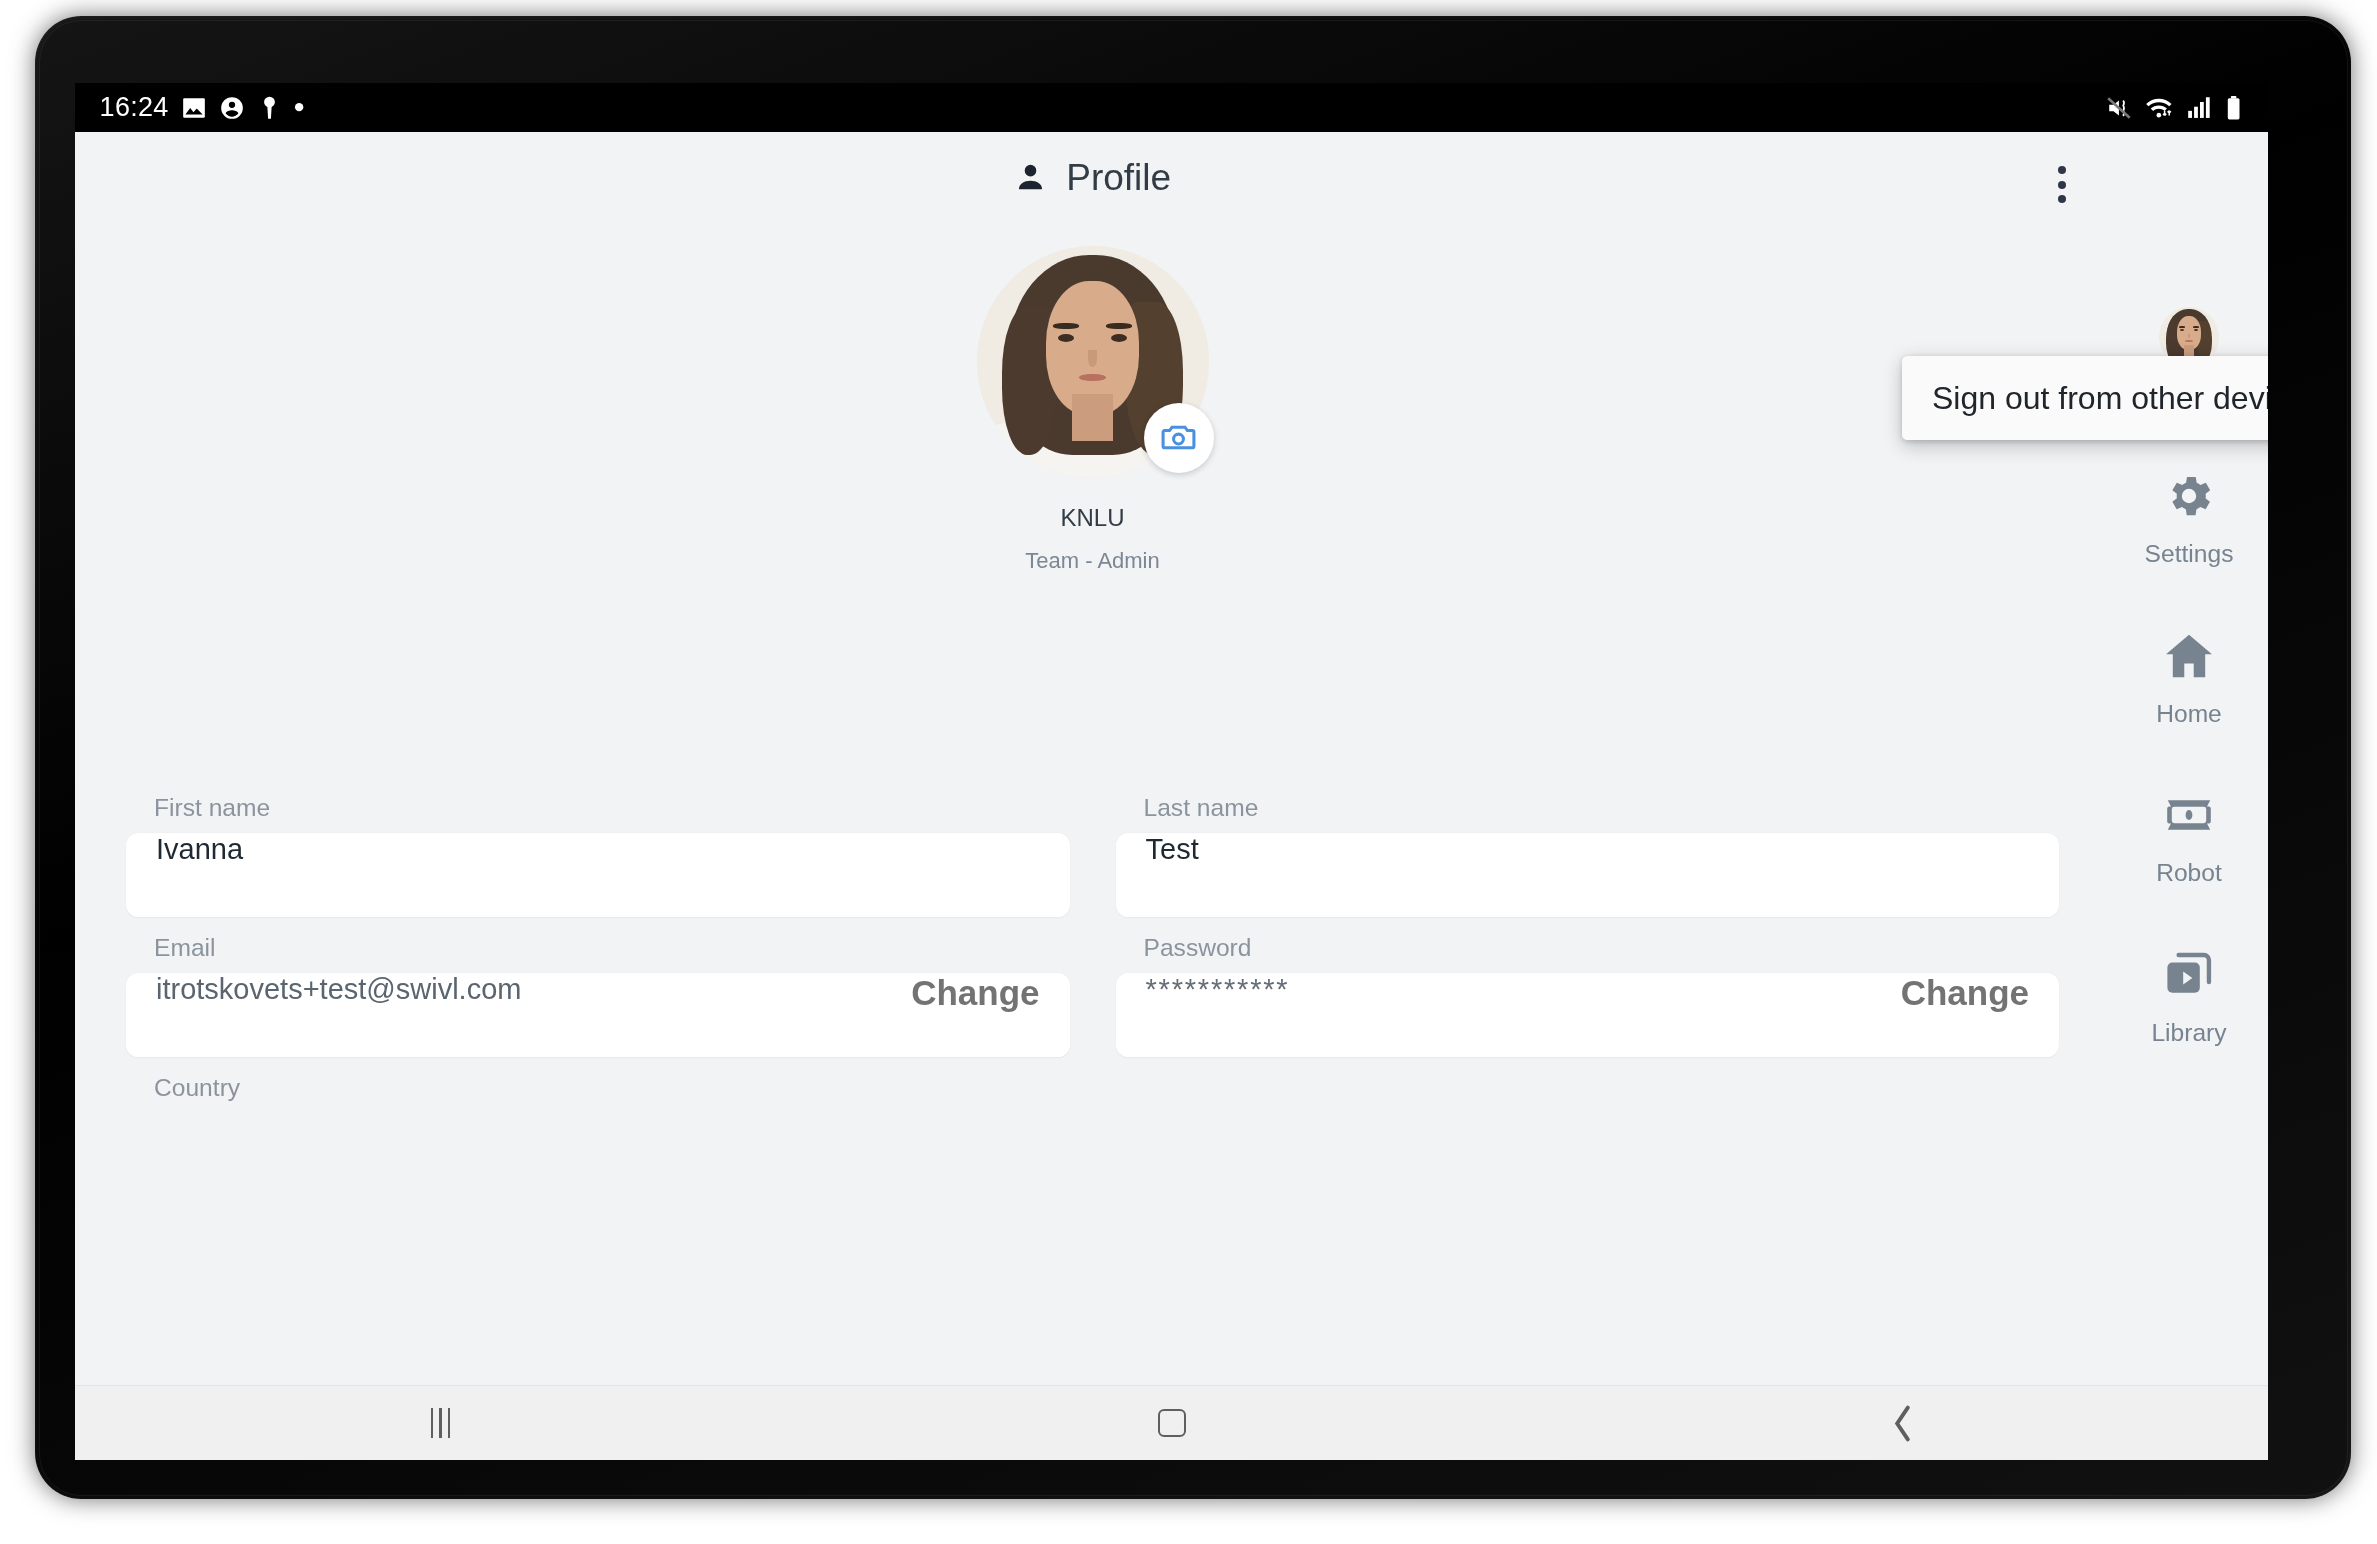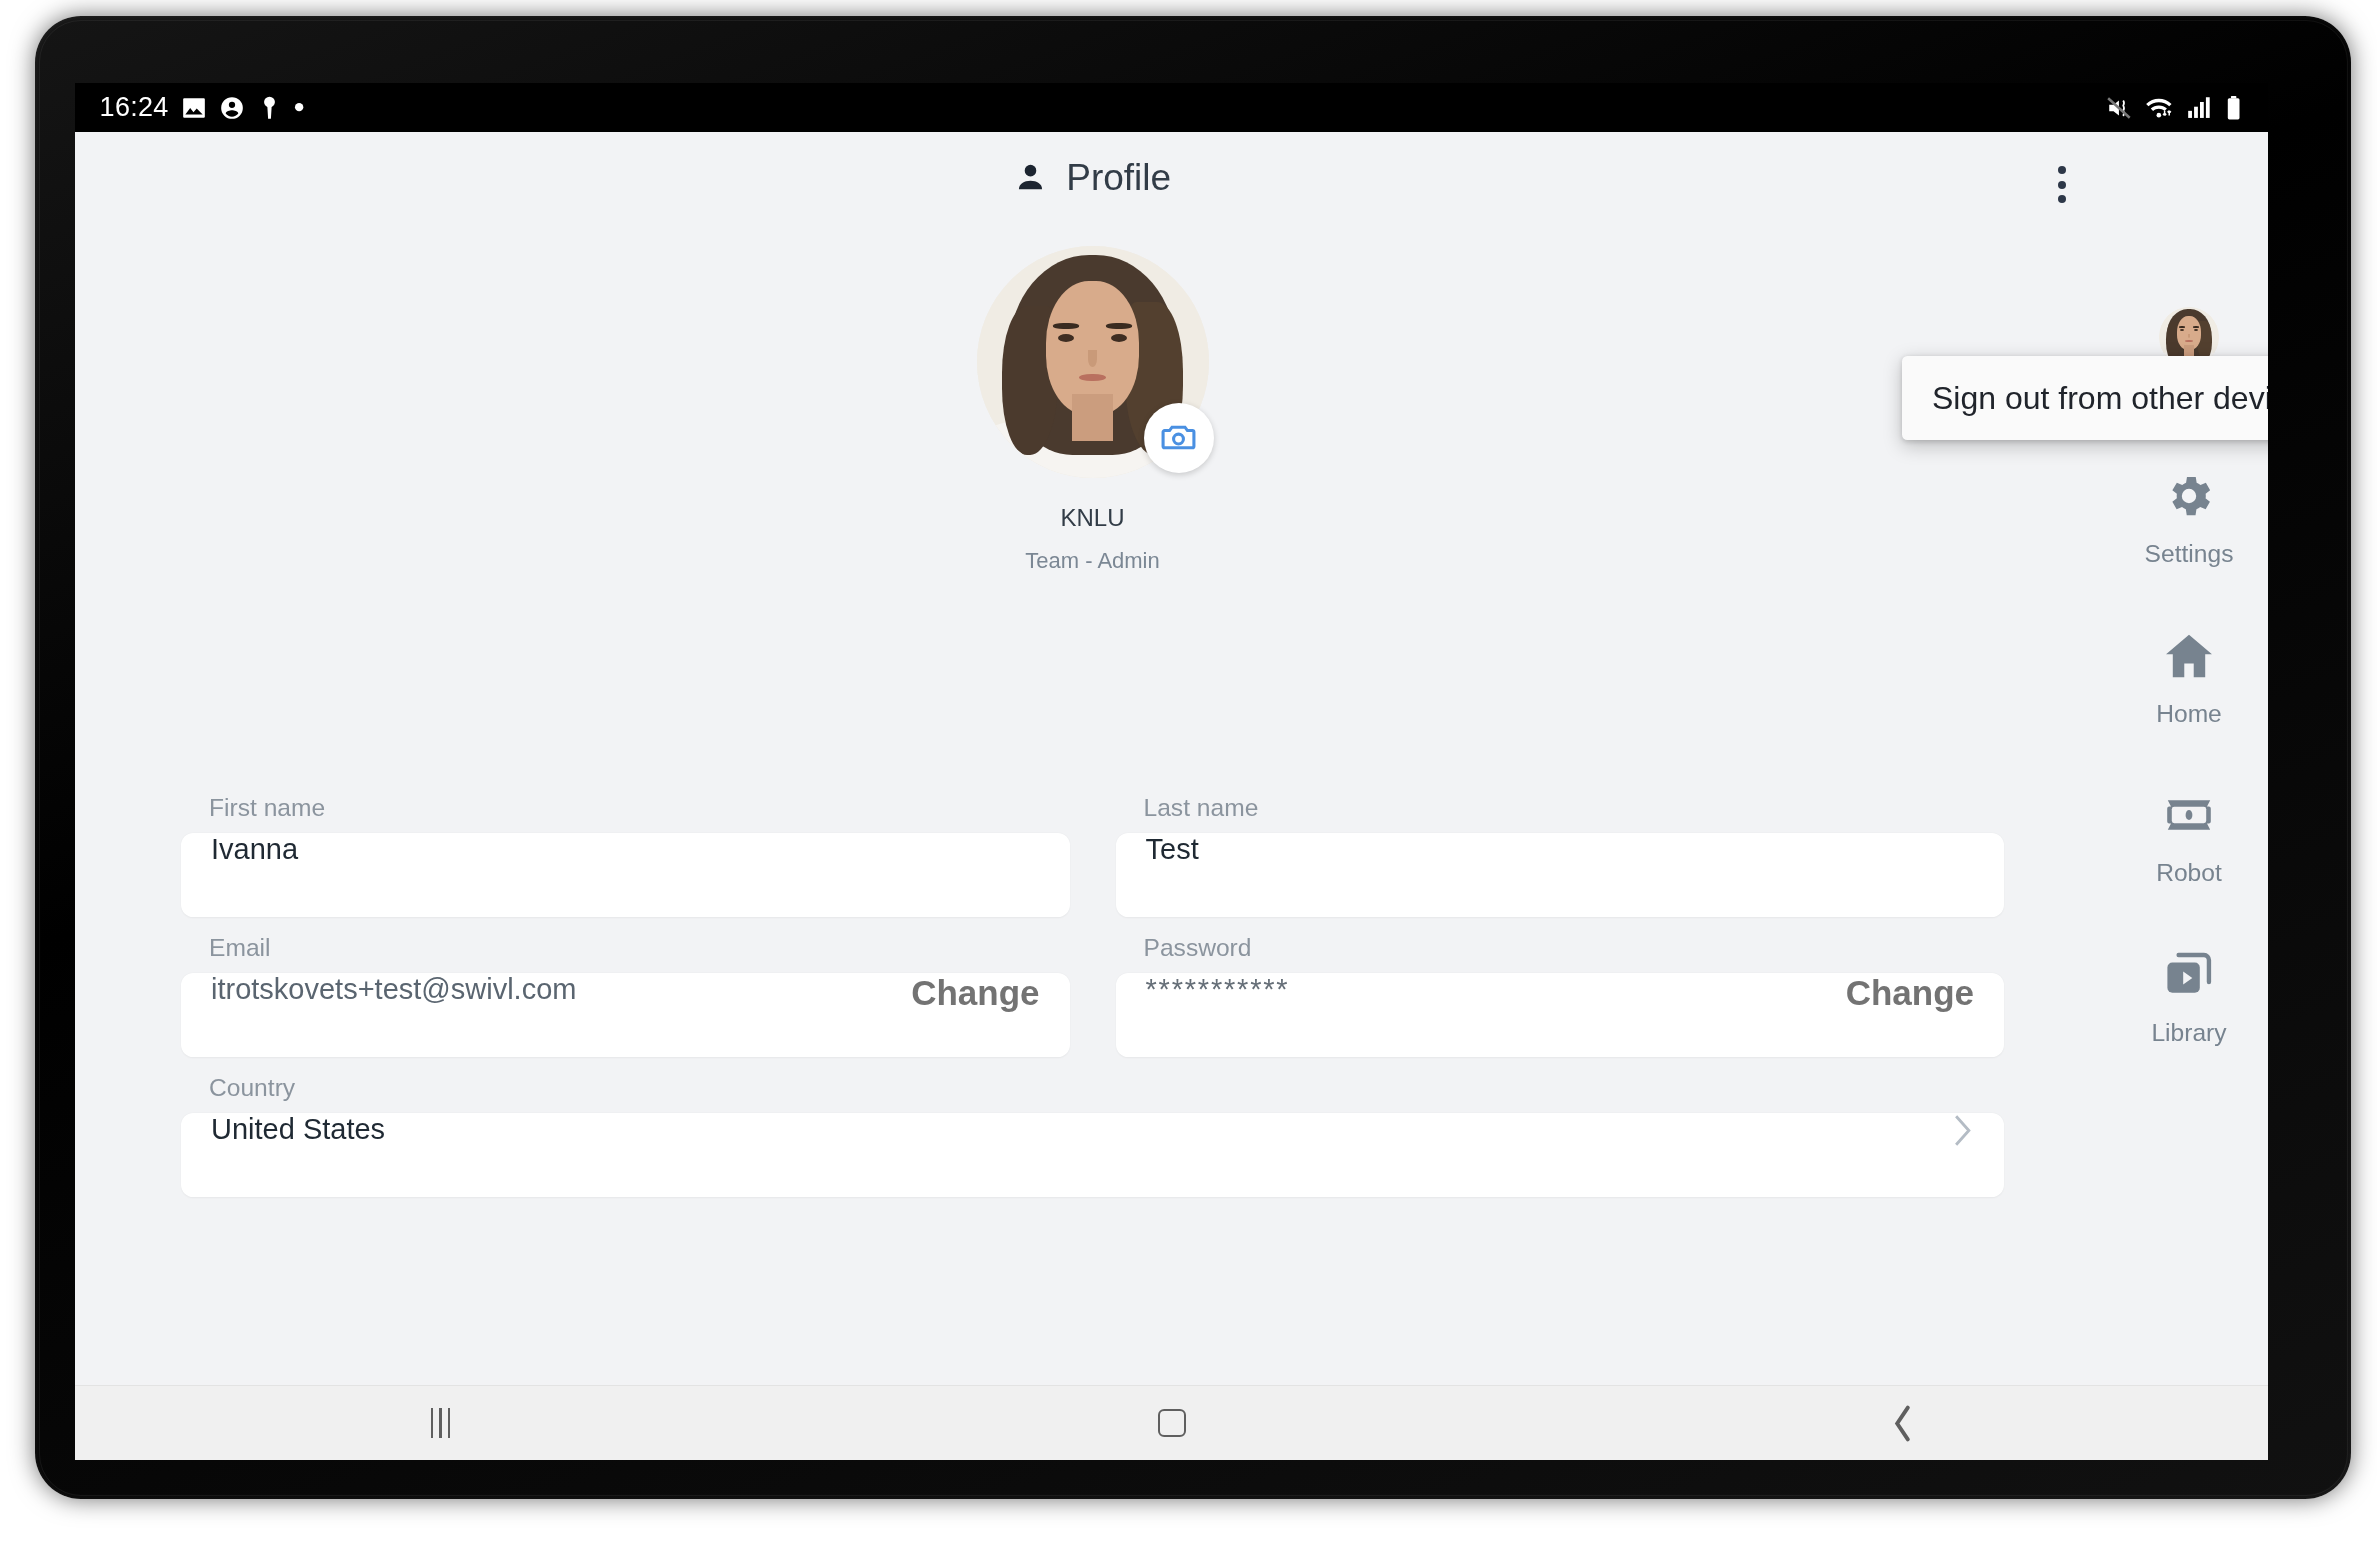--- a/index.html
+++ b/index.html
@@ -152,21 +152,21 @@
     background:#ffffff;
     display:flex; align-items:center; justify-content:center;
     box-shadow:0 1.8px 6.1px rgba(0,0,0,.18);
     cursor:pointer;
   }
 
   #display-name { margin-top:26px; font-size:24px; color:#323c47; font-weight:400; }
   #role-sub { margin-top:16px; font-size:22px; color:#7b8794; }
 
   
-  #form-area { position:absolute; left:0; top:662px; width:100%; padding:0 106px; }
+  #form-area { position:absolute; left:0; top:662px; width:100%; padding:0 51px; }
   .form-grid { display:flex; flex-wrap:wrap; gap:0 46px; }
   .fld { width: calc(50% - 23px); margin-bottom: 17.5px; }
   .fld.full { width:100%; }
   .fld-label { font-size:24.6px; color:#8b949e; margin:0 0 10.5px 28px; }
   .fld-box {
     background:#ffffff; border-radius:12.3px;
     height:84px; display:flex; align-items:flex-start;
     padding:0 30px;
     box-shadow:0 0.9px 1.8px rgba(0,0,0,.05);
   }
@@ -331,28 +331,20 @@
           <div class="fld">
             <div class="fld-label">Password</div>
             <div class="fld-box">
               <span class="fld-value mono">***********</span>
               <span class="change-link">Change</span>
             </div>
           </div>
 
           <div class="fld full">
             <div class="fld-label">Country</div>
-            <div class="fld-box">
-              <span class="fld-value">United States</span>
-              <span class="chev">
-                <svg width="23" height="35" viewBox="0 0 12 22" fill="none" stroke="#b4bcc5" stroke-width="1.8">
-                  <path d="M2 2l8 9-8 9"></path>
-                </svg>
-              </span>
-            </div>
           </div>
 
 
         </div>
       </div>
     </div>
 
     <div id="side-rail">
 
       <div class="rail-item active">

